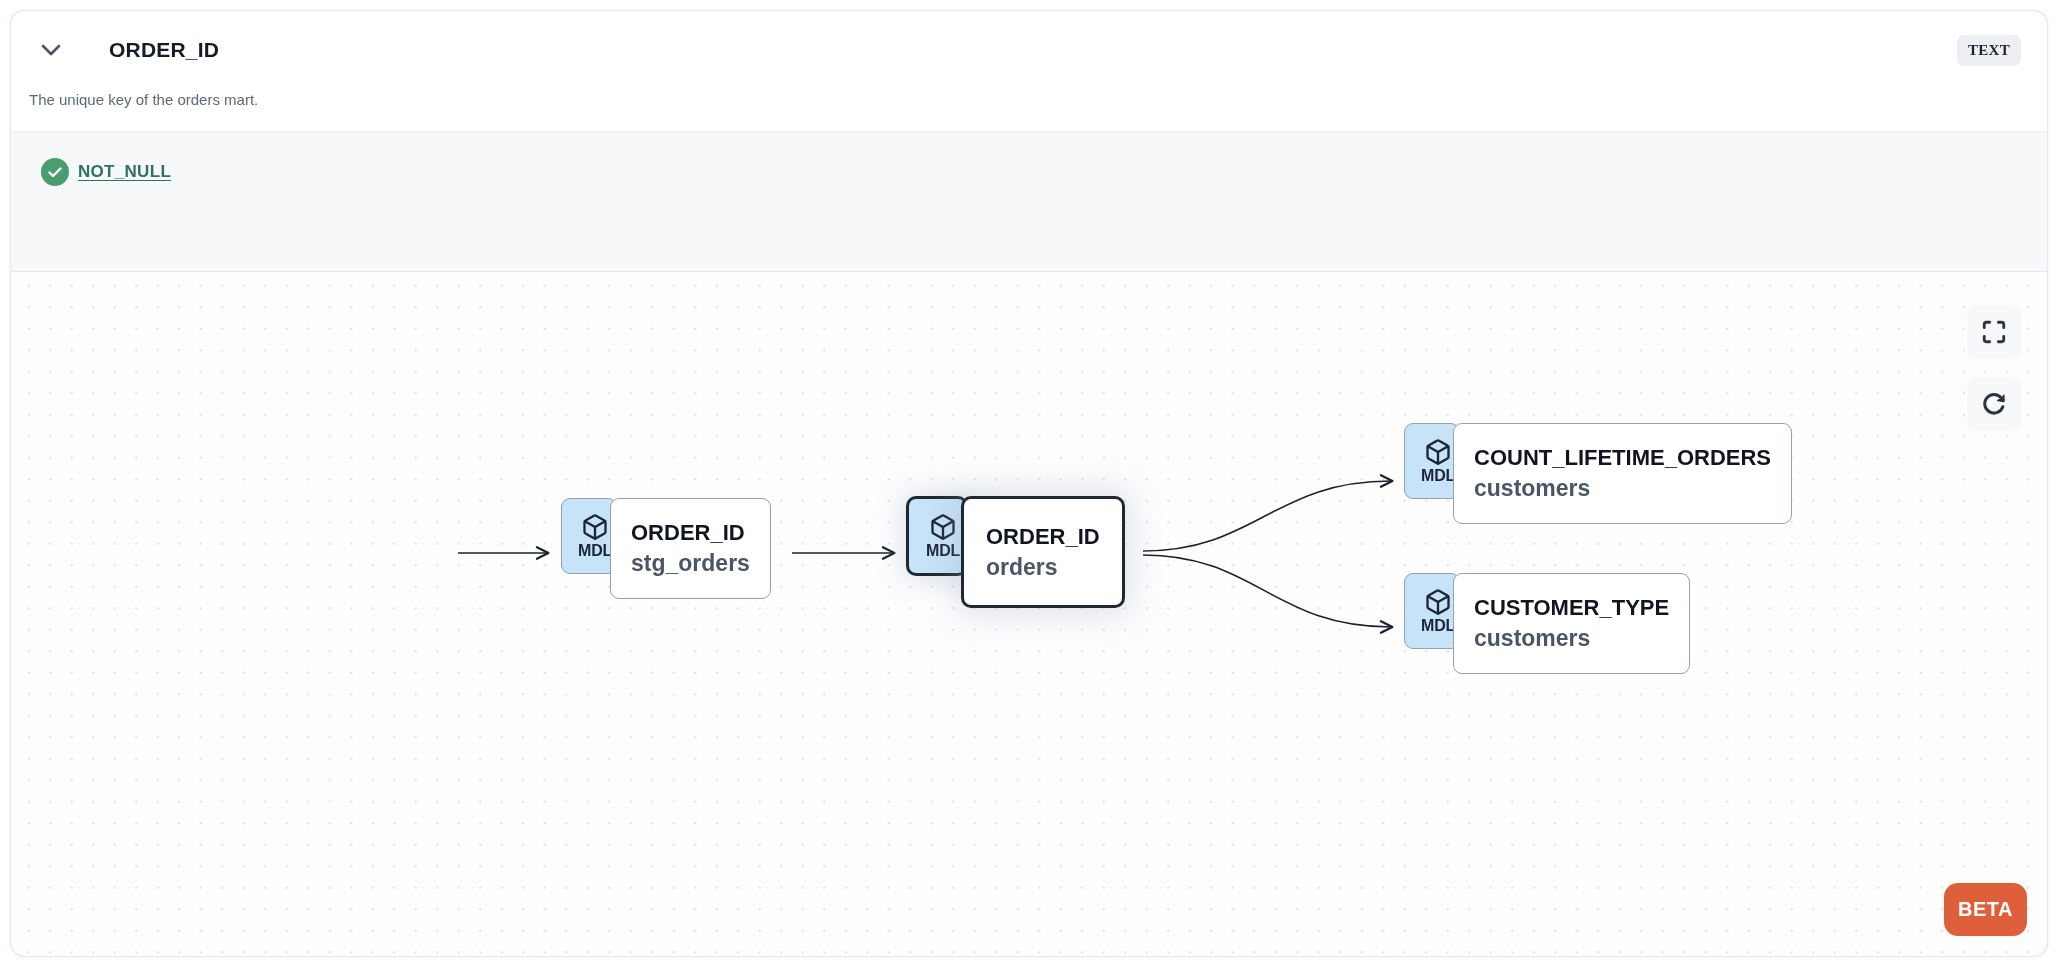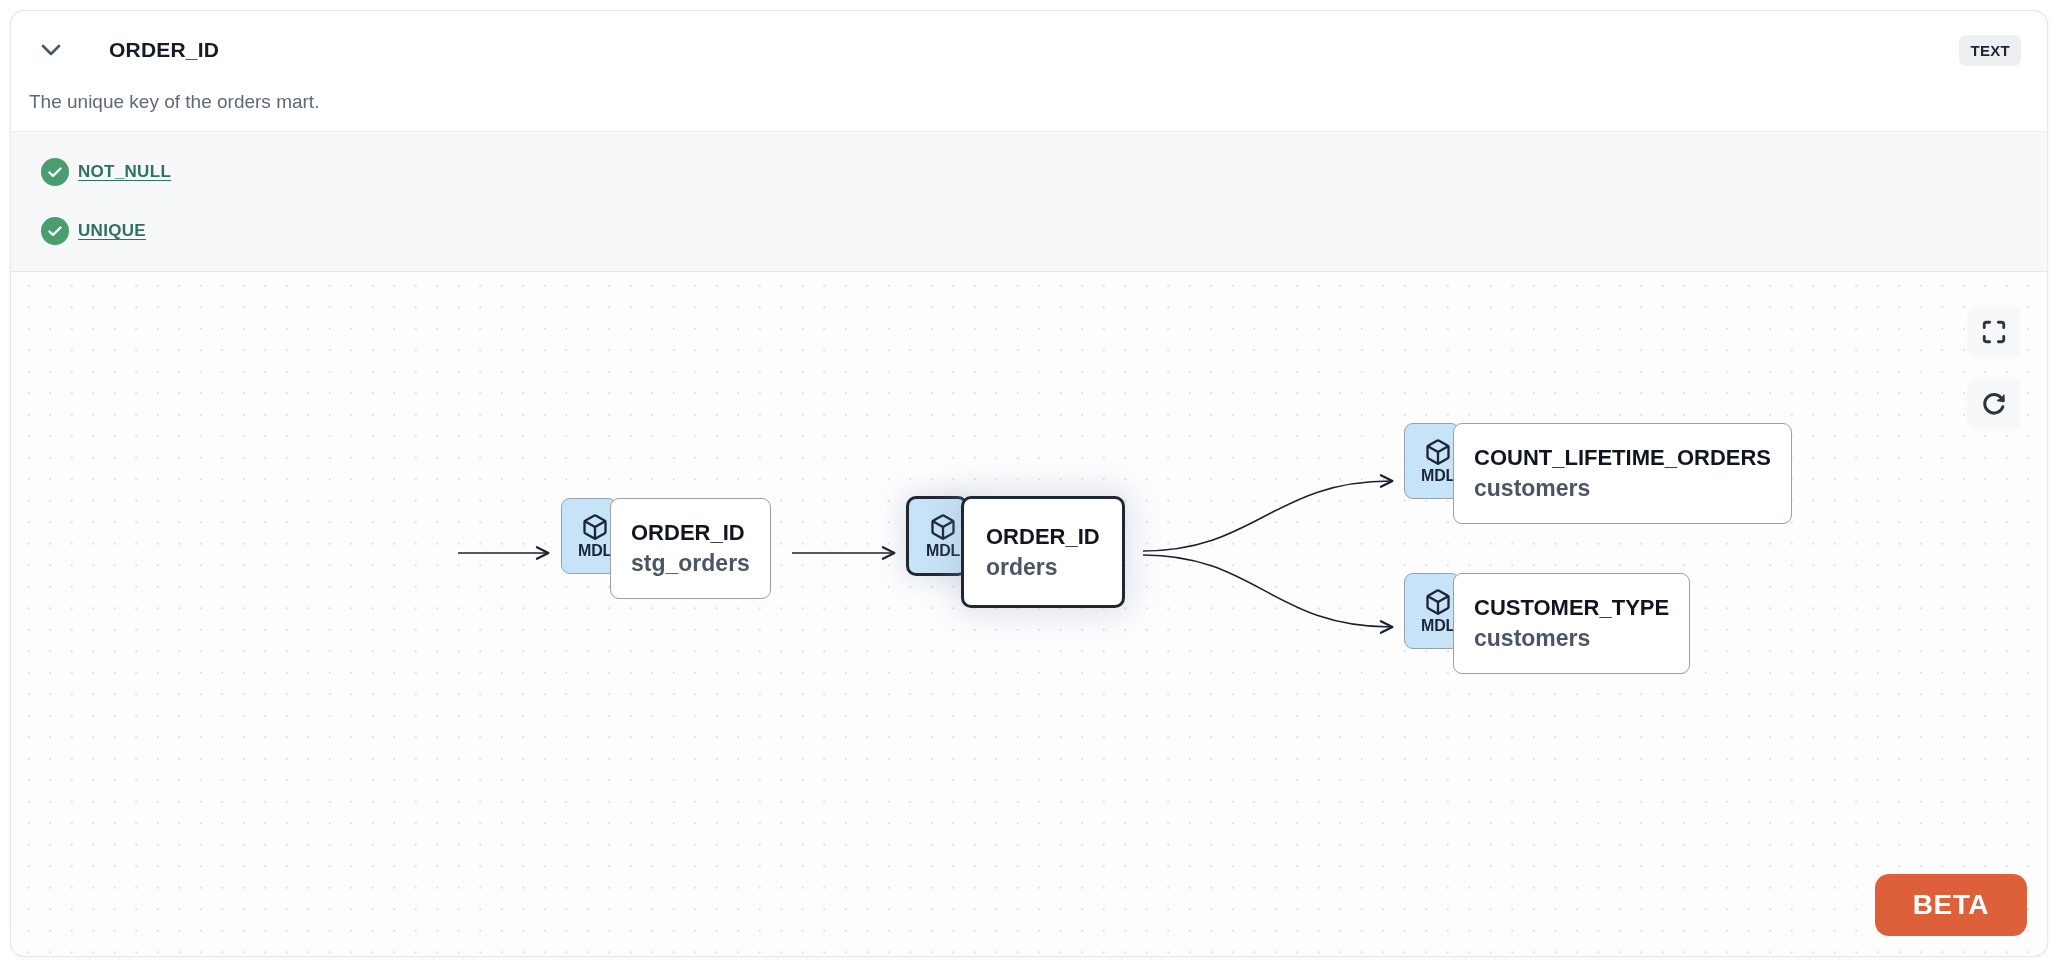--- a/index.html
+++ b/index.html
@@ -10,22 +10,22 @@
     background: #eab308; border: 1px solid #e7e9ed; border-radius: 14px;
     box-shadow: 0 1px 4px rgba(20,30,50,0.05);
     overflow: hidden; display: flex; flex-direction: column;
   }
 
   
   .header { height: 120px; padding: 22px 26px 0 18px; background: #fff; flex: 0 0 auto; }
   .header-row { display: flex; align-items: center; height: 34px; }
   .chevron-btn { margin-left: 10px; width: 24px; height: 24px; display: flex; align-items: center; justify-content: center; cursor: pointer; background: none; border: none; }
   .page-title { margin-left: 46px; font-size: 21px; font-weight: 700; color: #161b26; letter-spacing: 0.2px; }
-  .type-badge { margin-left: auto; background: #edeff3; color: #1d2533; font-weight: 600; font-size: 15px; padding: 7px 11px; border-radius: 7px; letter-spacing: 0.3px; }
-  .description { margin-top: 24px; margin-left: 0; color: #5e6977; font-size: 19px; }
+  .type-badge { margin-left: auto; background: #edeff3; color: #1d2533; font-weight: 600; font-size: 15px; padding: 7px 11px; border-radius: 7px; letter-spacing: 0.3px; font-family: Liberation Serif, serif; }
+  .description { margin-top: 24px; margin-left: 0; color: #5e6977; font-size: 15px; }
 
   
   .tests { height: 141px; background: #f7f8f9; border-top: 1px solid #eceef1; border-bottom: 1px solid #e3e6ea;
            padding: 18px 30px; display: flex; flex-direction: column; gap: 15px; flex: 0 0 auto; }
   .test-row { display: flex; align-items: center; gap: 9px; height: 44px; }
   .check-circle { width: 28px; height: 28px; border-radius: 50%; background: #4a9d6e; display: flex; align-items: center; justify-content: center; flex: 0 0 auto; }
   .test-link { font-size: 17px; font-weight: 700; color: #2e7062; text-decoration: underline; text-underline-offset: 3px; letter-spacing: 0.3px; cursor: pointer; }
 
   
   .canvas {
@@ -50,21 +50,21 @@
                      box-shadow: 0 0 26px 4px rgba(148,163,184,0.30); }
   .node.hl .ncard  { border: 3px solid #1f2733; border-radius: 10px; min-height: 112px; padding: 16px 22px;
                      box-shadow: 0 0 30px 6px rgba(148,163,184,0.30); }
 
   .canvas-btn { position: absolute; right: 26px; width: 54px; height: 54px; background: #f7f8fa; border: none;
                 border-radius: 10px; display: flex; align-items: center; justify-content: center; cursor: pointer; }
   .canvas-btn.fullscreen { top: 33px; }
   .canvas-btn.refresh { top: 105px; }
 
   .beta-badge { position: absolute; right: 20px; bottom: 20px; background: #de603b; color: #ffffff;
-                font-weight: 700; font-size: 28px; letter-spacing: 0.5px; padding: 15px 38px; border-radius: 14px; }
+                font-weight: 700; font-size: 20px; letter-spacing: 0.5px; padding: 15px 14px; border-radius: 14px; }
 </style>
 </head>
 <body>
 
 <div class="panel">
 
   <div class="header">
     <div class="header-row">
       <button class="chevron-btn">
         <svg width="20" height="12" viewBox="0 0 20 12" fill="none">
@@ -78,28 +78,20 @@
   </div>
 
   <div class="tests">
     <div class="test-row">
       <span class="check-circle">
         <svg width="14" height="11" viewBox="0 0 14 11" fill="none">
           <path d="M1.5 5.5 L5 9 L12.5 1.5" stroke="#ffffff" stroke-width="2.4" stroke-linecap="round" stroke-linejoin="round"></path>
         </svg>
       </span>
       <a class="test-link">NOT_NULL</a>
-    </div>
-    <div class="test-row">
-      <span class="check-circle">
-        <svg width="14" height="11" viewBox="0 0 14 11" fill="none">
-          <path d="M1.5 5.5 L5 9 L12.5 1.5" stroke="#ffffff" stroke-width="2.4" stroke-linecap="round" stroke-linejoin="round"></path>
-        </svg>
-      </span>
-      <a class="test-link">UNIQUE</a>
     </div>
   </div>
 
   <div class="canvas">
 
     <svg class="edges" viewBox="0 0 2038 686">
       <defs>
         <marker id="arrow" viewBox="0 0 10 10" refX="8" refY="5" markerWidth="9" markerHeight="9" orient="auto-start-reverse">
           <path d="M1 1 L9 5 L1 9" fill="none" stroke="#1a202c" stroke-width="1.5" stroke-linecap="round" stroke-linejoin="round"></path>
         </marker>

